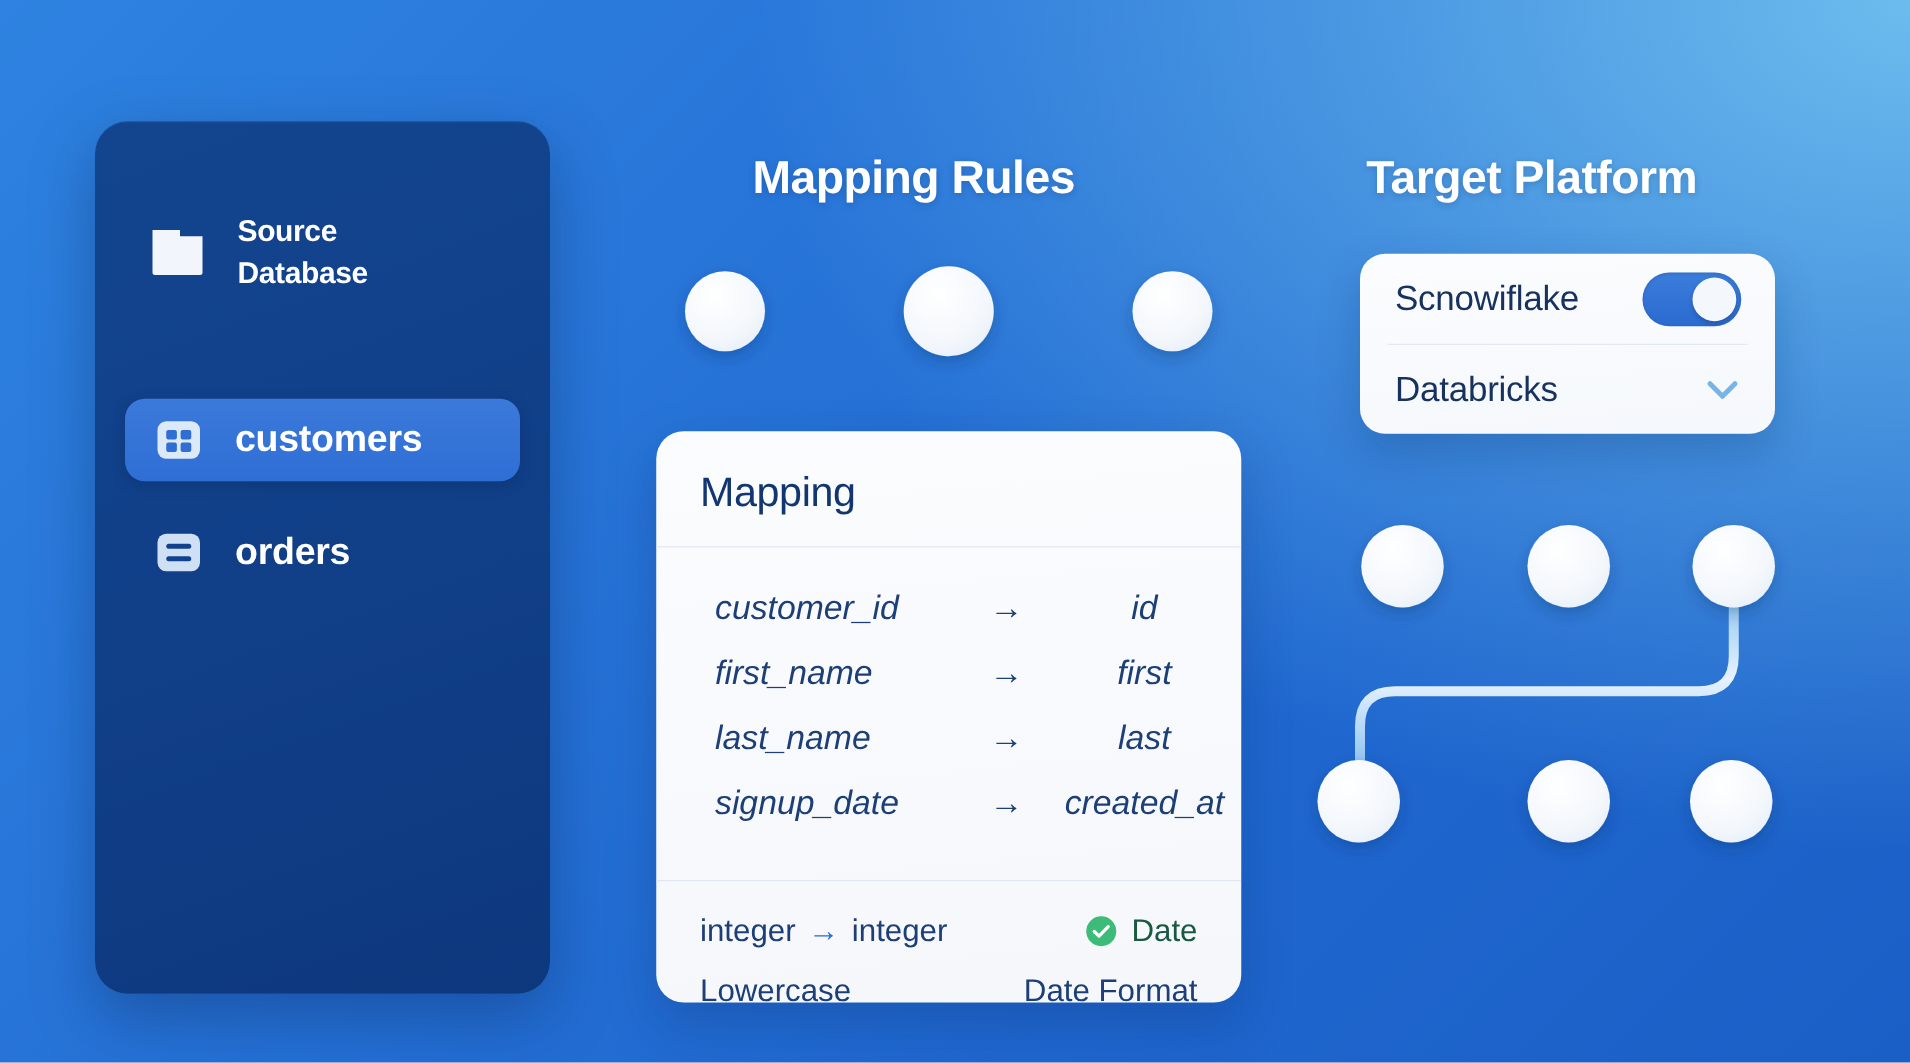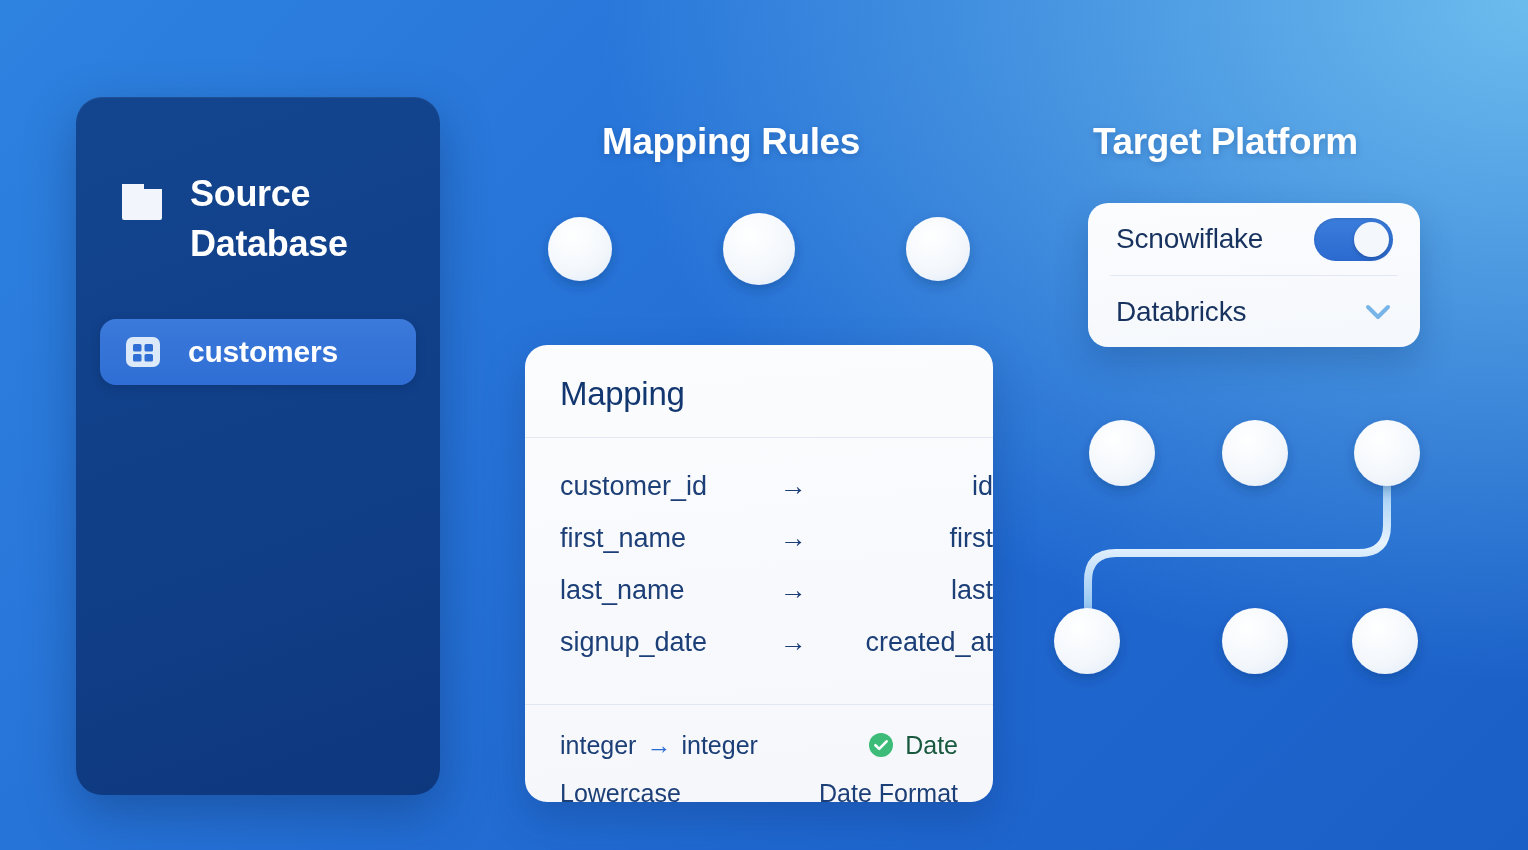--- a/index.html
+++ b/index.html
@@ -51,21 +51,21 @@
 
   .folder-icon {
     width: 48px;
     height: 48px;
     margin-top: 9px;
     flex: 0 0 auto;
   }
 
   .sidebar-title {
     color: #ffffff;
-    font-size: 36px;
+    font-size: 24px;
     font-weight: bold;
     line-height: 1.38;
     letter-spacing: -0.3px;
     max-width: 230px;
   }
 
   .sidebar-list {
     position: absolute;
     left: 24px;
     top: 222px;
@@ -140,28 +140,29 @@
     margin: 24px 0 0 0;
   }
 
   .map-rows { padding: 22px 0 12px 0; }
 
   .map-row {
     display: grid;
     grid-template-columns: 200px 66px 1fr;
     align-items: center;
     height: 52px;
-    padding-left: 35px;
+    padding-left: 47px;
     font-size: 27px;
     color: #1c3f77;
+    font-style: italic;
   }
 
   .map-row .src  { text-align: left; }
   .map-row .arrow { text-align: center; font-size: 27px; color: #1c3f77; }
-  .map-row .dst  { text-align: right; }
+  .map-row .dst  { text-align: center; }
 
   .footer-block { padding: 16px 35px 0 35px; }
 
   .footer-row {
     display: flex;
     align-items: center;
     justify-content: space-between;
     height: 48px;
     font-size: 25px;
     color: #1c3f77;
@@ -304,20 +305,28 @@
       <svg class="tbl-icon" viewBox="0 0 38 38">
         <rect x="2" y="4" width="34" height="30" rx="7" fill="#dce9f8"></rect>
         <rect x="9" y="11" width="8.5" height="7.5" rx="1.6" fill="#2f6ed4"></rect>
         <rect x="20.5" y="11" width="8.5" height="7.5" rx="1.6" fill="#2f6ed4"></rect>
         <rect x="9" y="21" width="8.5" height="7.5" rx="1.6" fill="#2f6ed4"></rect>
         <rect x="20.5" y="21" width="8.5" height="7.5" rx="1.6" fill="#2f6ed4"></rect>
       </svg>
       <span class="sidebar-item-label">customers</span>
     </div>
 
+    <div class="sidebar-item">
+      <svg class="tbl-icon" viewBox="0 0 38 38">
+        <rect x="2" y="4" width="34" height="30" rx="7" fill="#cfe0f5"></rect>
+        <rect x="9" y="12" width="20" height="4" rx="2" fill="#12428f"></rect>
+        <rect x="9" y="22" width="20" height="4" rx="2" fill="#12428f"></rect>
+      </svg>
+      <span class="sidebar-item-label">orders</span>
+    </div>
 
   </div>
 </div>
 
 <div class="section-title" id="title-mapping-rules">Mapping Rules</div>
 <div class="section-title" id="title-target-platform">Target Platform</div>
 
 <div class="mapping-card">
 
   <div class="mapping-title">Mapping</div>

